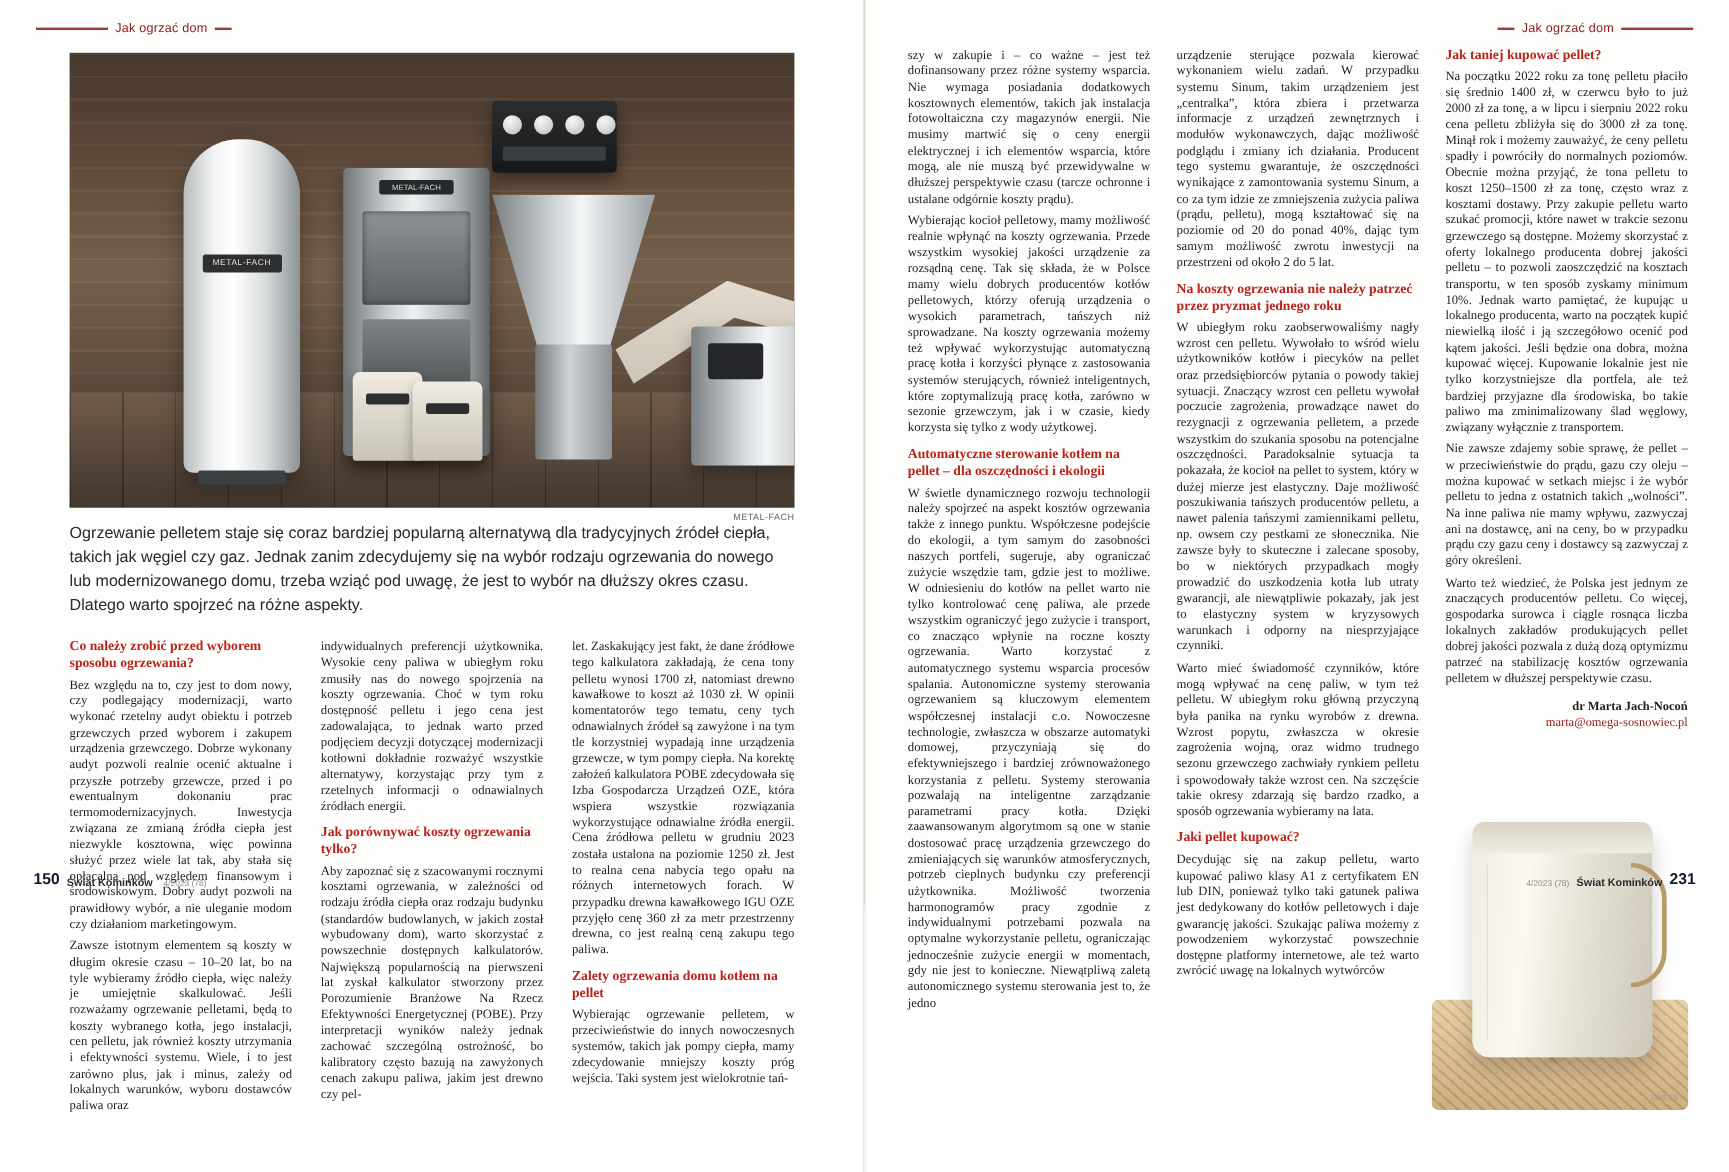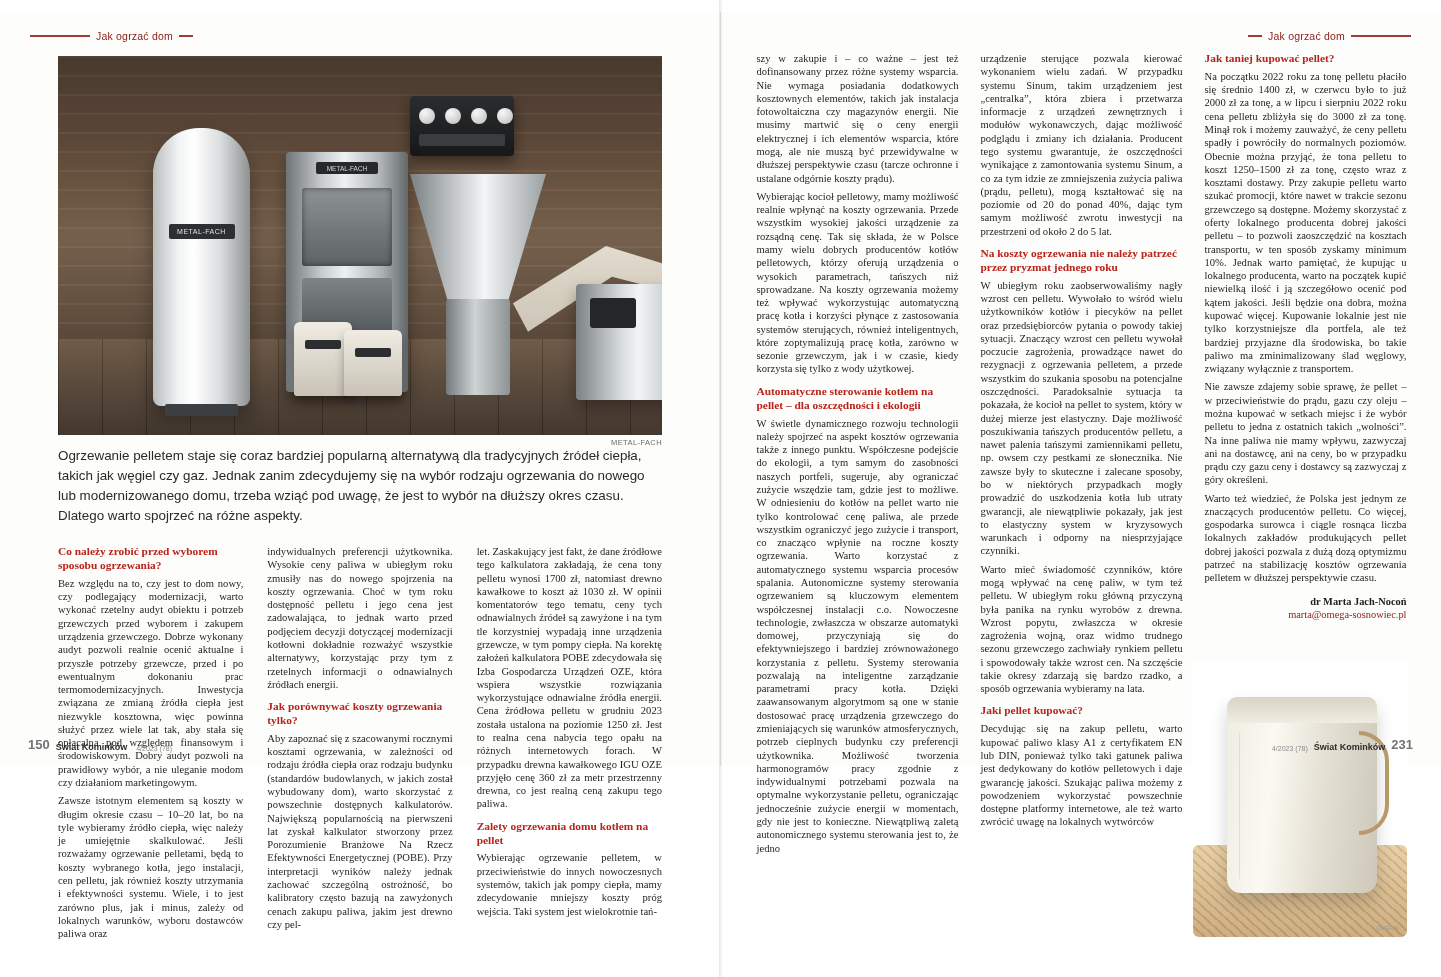--- a/index.html
+++ b/index.html
@@ -13,21 +13,20 @@
   }
   .page{
     position:absolute;inset:0;
     display:flex;
   }
   .sheet{
     position:relative;
     width:720.5px;height:754px;
     background:#fdfdfb;
     box-sizing:border-box;
-    margin-top:12px;
   }
   .sheet.left{border-right:1px solid #e9e6e0;}
   .gutter-shadow{
     position:absolute;top:0;bottom:0;left:719px;width:4px;
     background:linear-gradient(to right,rgba(0,0,0,0.10),rgba(0,0,0,0));
     pointer-events:none;
   }
 
   
   .runhead{
@@ -250,21 +249,21 @@
   }
 
   
   .footer{
     position:absolute;bottom:14px;
     font-family:"Liberation Sans", sans-serif;
     display:flex;align-items:flex-end;gap:6px;
   }
   .footer.left{left:28px;}
   .footer.right{right:28px;flex-direction:row-reverse;}
-  .footer .pgnum{font-size:13px;color:#737373;font-weight:bold;}
+  .footer .pgnum{font-size:13px;color:#0f172a;font-weight:bold;}
   .footer .mag{font-size:9px;color:#2b2b2b;font-weight:bold;text-align:center;}
   .footer .iss{font-size:7px;color:#8c8c8c;margin-left:3px;}
 </style>
 </head>
 <body>
 
 <div class="page">
 
   <div class="sheet left">
 

